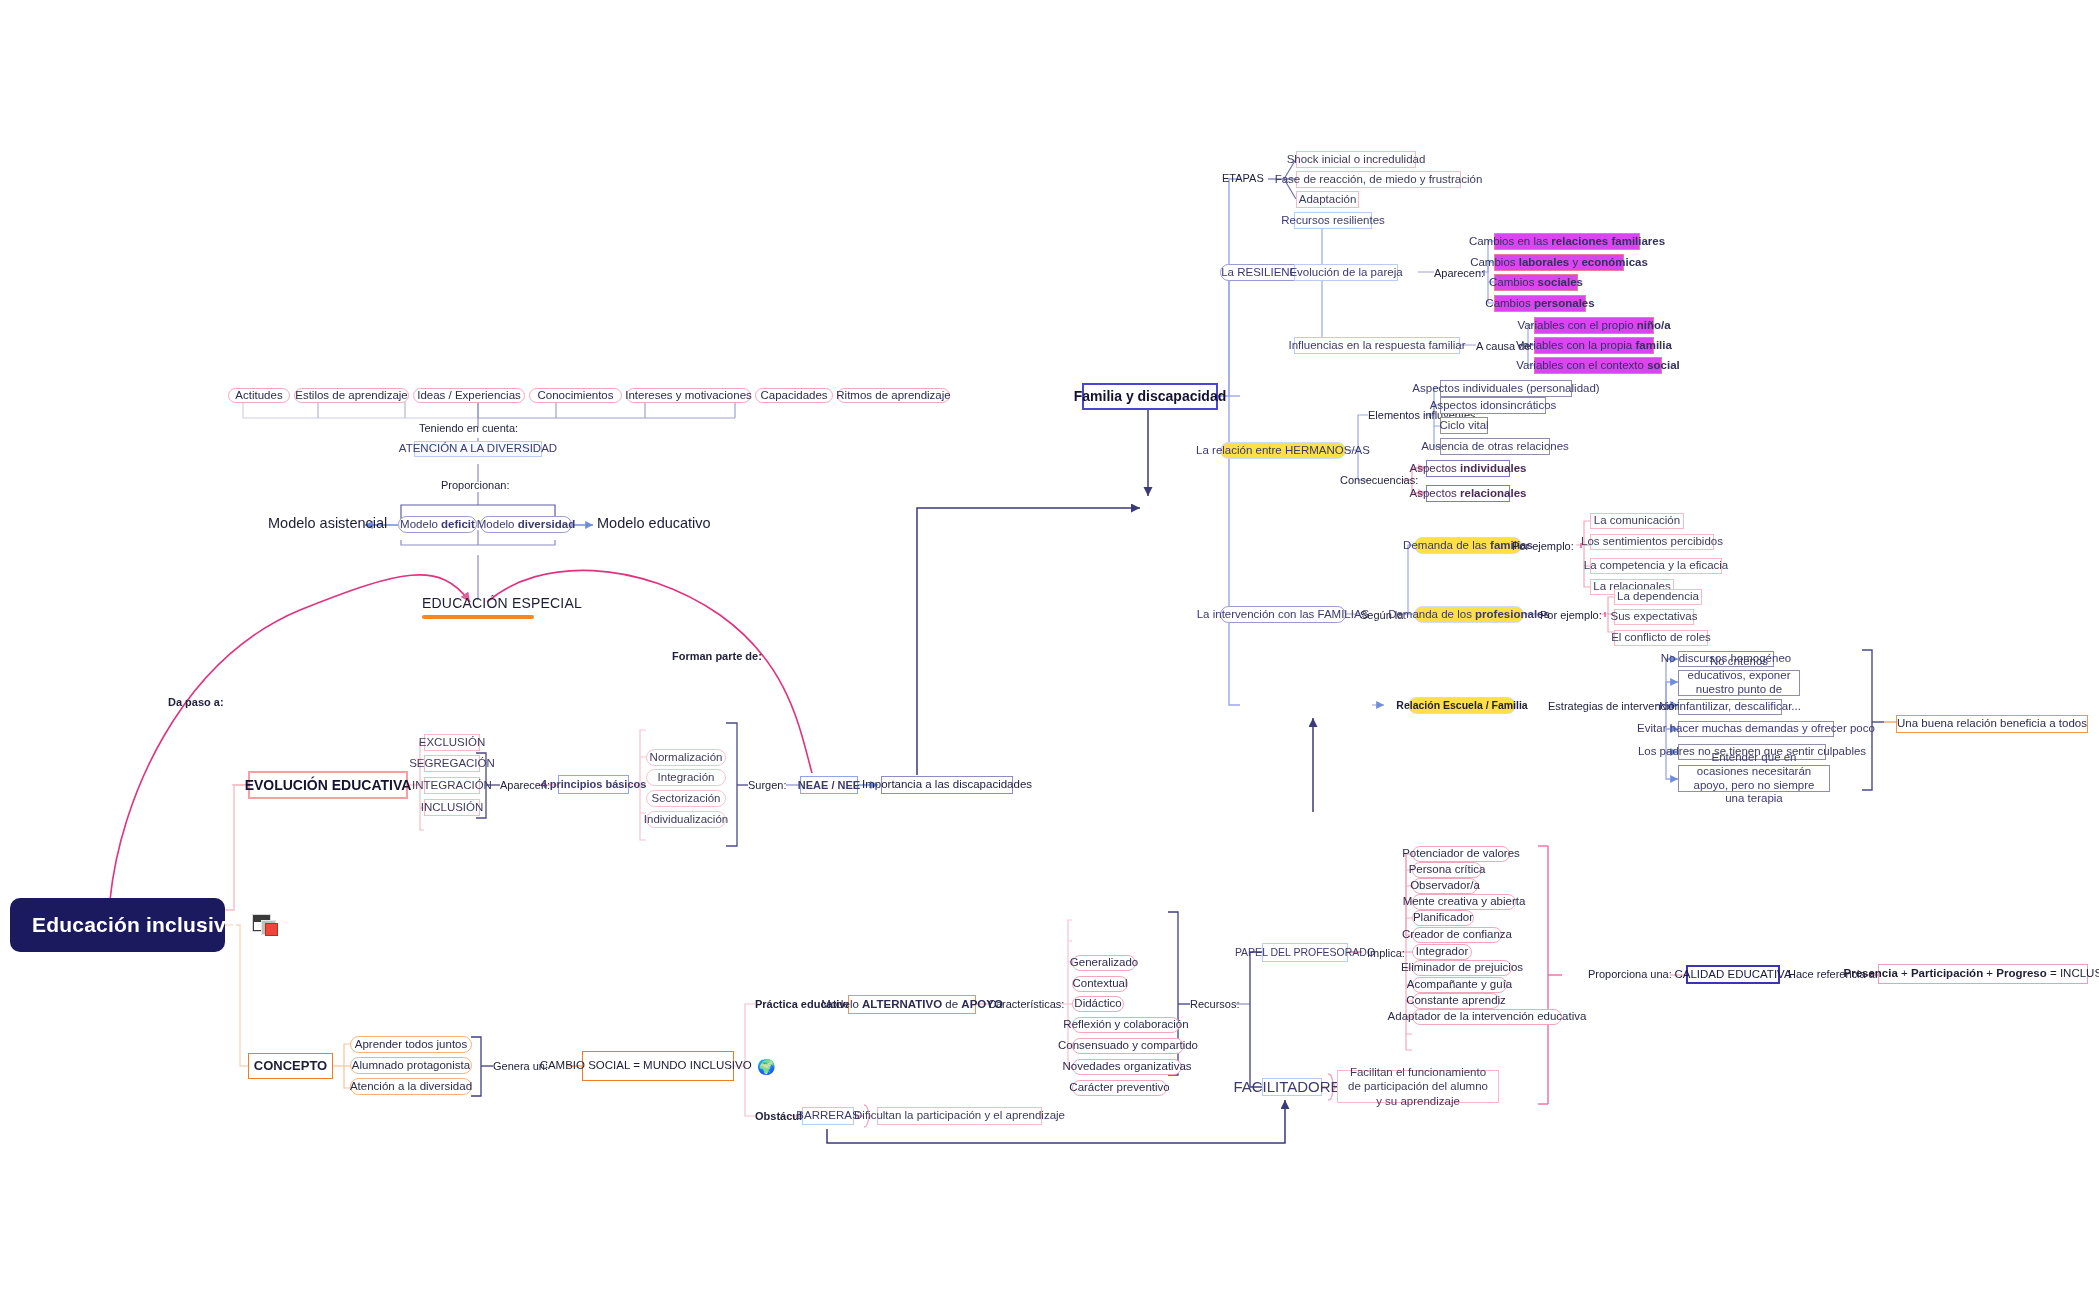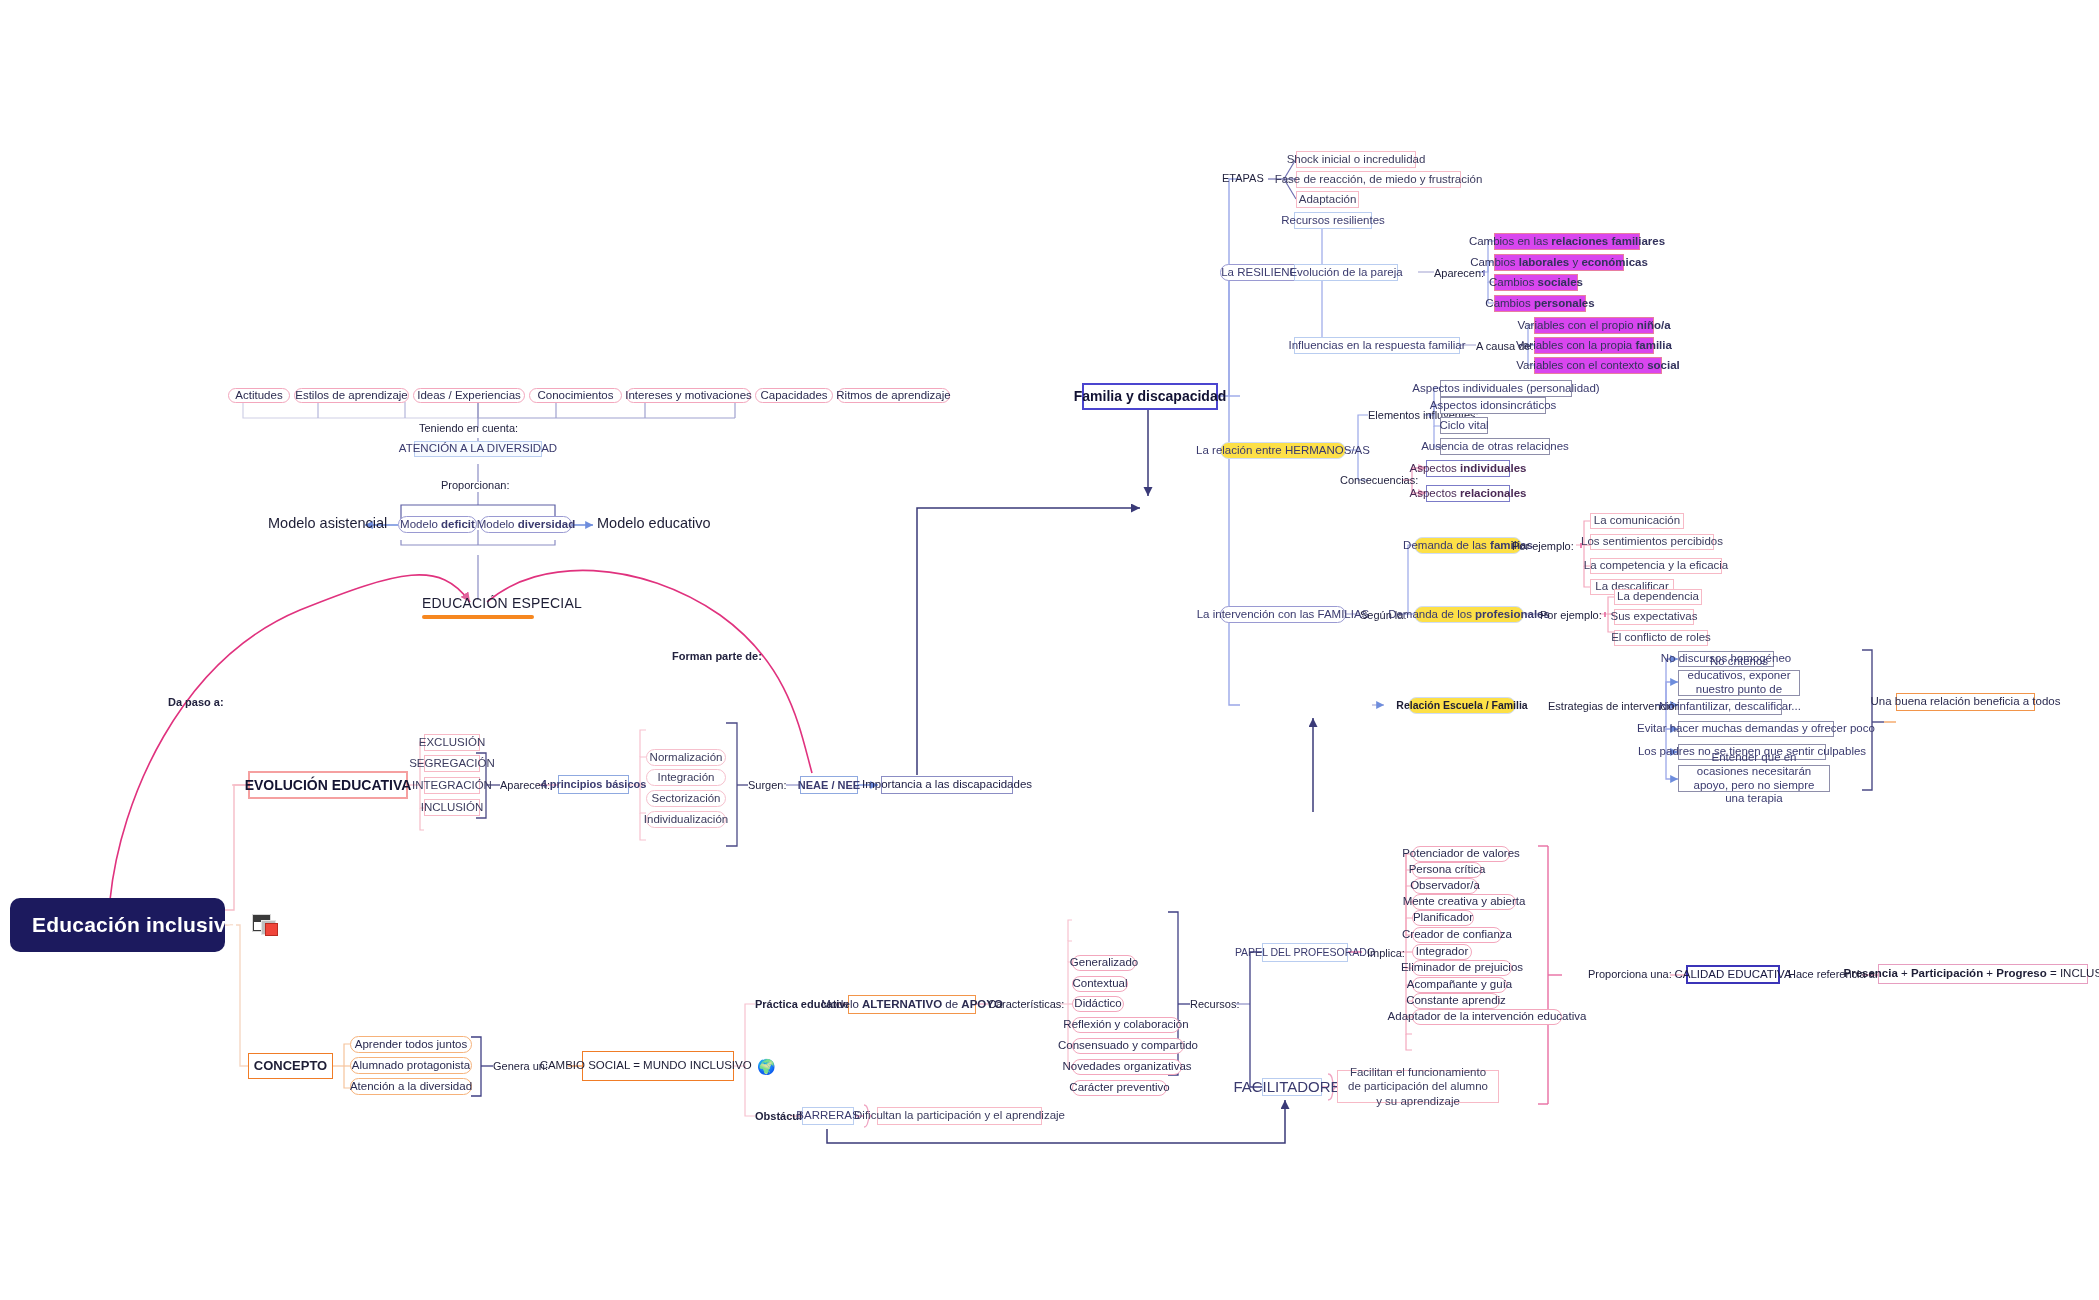--- a/index.html
+++ b/index.html
@@ -568,35 +568,35 @@
 <div class="node pill-violet" style="left:1220px;top:606px;width:126px;height:17px;">La intervención con las FAMILIAS</div>
 <div class="label" style="left:1360px;top:609px;">Según la:</div>
 
 <div class="node pill-blueL" style="left:1414px;top:537px;width:108px;height:17px;">
   <span><span>Demanda de las </span><b>familias</b></span>
 </div>
 <div class="label" style="left:1512px;top:540px;">Por ejemplo:</div>
 <div class="node rect-pinkS" style="left:1590px;top:513px;width:94px;height:16px;">La comunicación</div>
 <div class="node rect-pinkS" style="left:1590px;top:534px;width:124px;height:16px;">Los sentimientos percibidos</div>
 <div class="node rect-pinkS" style="left:1590px;top:558px;width:132px;height:16px;">La competencia y la eficacia</div>
-<div class="node rect-pinkS" style="left:1590px;top:579px;width:84px;height:16px;">La descalificar</div>
+<div class="node rect-pinkS" style="left:1590px;top:579px;width:84px;height:16px;">La relacionales</div>
 
 <div class="node pill-blueL" style="left:1414px;top:606px;width:110px;height:17px;">
   <span><span>Demanda de los </span><b>profesionales</b></span>
 </div>
 <div class="label" style="left:1540px;top:609px;">Por ejemplo:</div>
 <div class="node rect-pinkS" style="left:1614px;top:589px;width:88px;height:16px;">La dependencia</div>
 <div class="node rect-pinkS" style="left:1614px;top:609px;width:80px;height:16px;">Sus expectativas</div>
 <div class="node rect-pinkS" style="left:1614px;top:630px;width:94px;height:16px;">El conflicto de roles</div>
 
 <div class="node pill-blueL" style="left:1408px;top:697px;width:108px;height:17px;font-weight:700;font-size:10.5px;color:#1d1d35;">Relación Escuela / Familia</div>
 <div class="label" style="left:1548px;top:700px;">Estrategias de intervención:</div>
 
 <div class="node rect-gray" style="left:1678px;top:651px;width:96px;height:16px;">No discursos homogéneo</div>
 <div class="node rect-gray wrap" style="left:1678px;top:670px;width:122px;height:26px;line-height:1.2;">No criterios educativos, exponer nuestro punto de vista</div>
 <div class="node rect-gray" style="left:1678px;top:699px;width:104px;height:16px;">No infantilizar, descalificar...</div>
 <div class="node rect-gray" style="left:1678px;top:721px;width:156px;height:16px;">Evitar hacer muchas demandas y ofrecer poco</div>
 <div class="node rect-gray" style="left:1678px;top:744px;width:148px;height:16px;">Los padres no se tienen que sentir culpables</div>
 <div class="node rect-gray wrap" style="left:1678px;top:765px;width:152px;height:27px;line-height:1.2;">Entender que en ocasiones necesitarán apoyo, pero no siempre una terapia</div>
 
-<div class="node rect-orangeT" style="left:1896px;top:693px;width:139px;height:18px;">Una buena relación beneficia a todos</div>
+<div class="node rect-orangeT" style="left:1896px;top:715px;width:192px;height:18px;">Una buena relación beneficia a todos</div>
 
 </div>
 
 </body></html>

